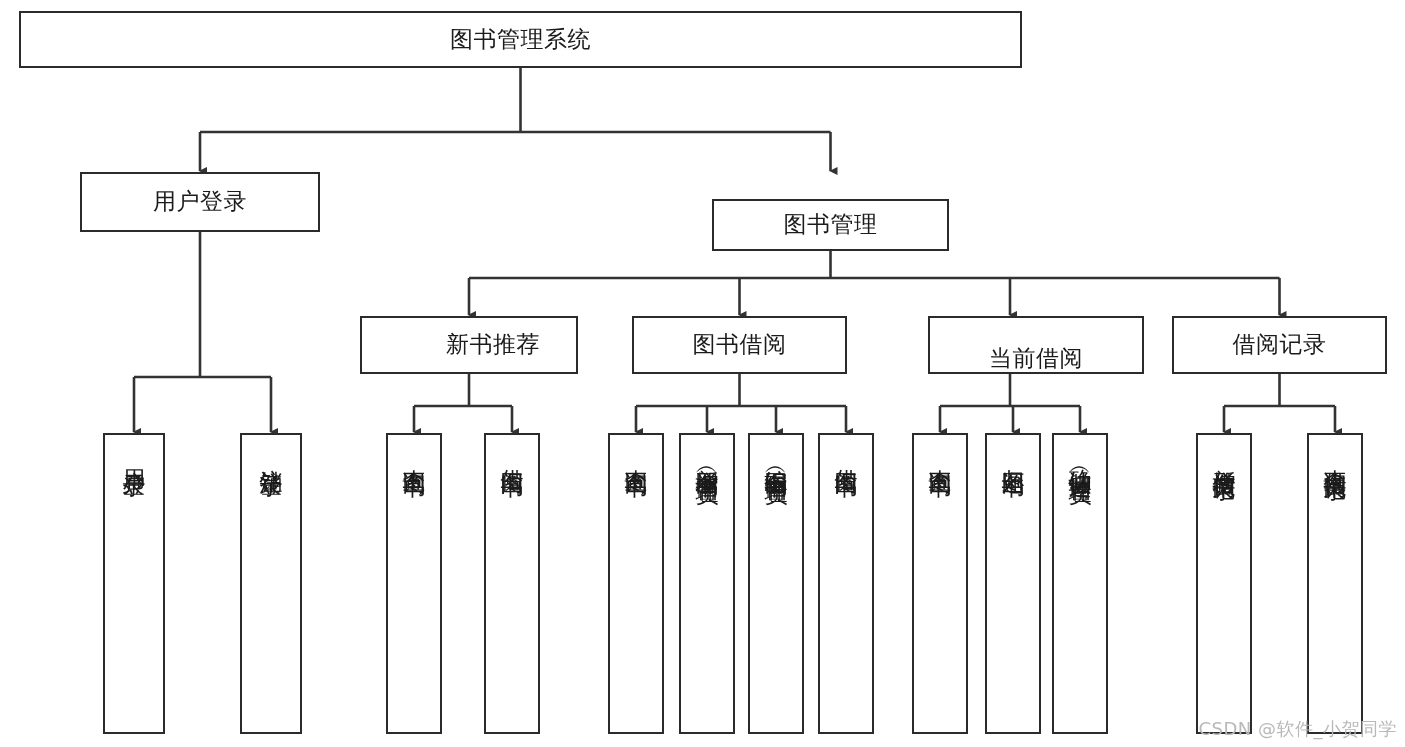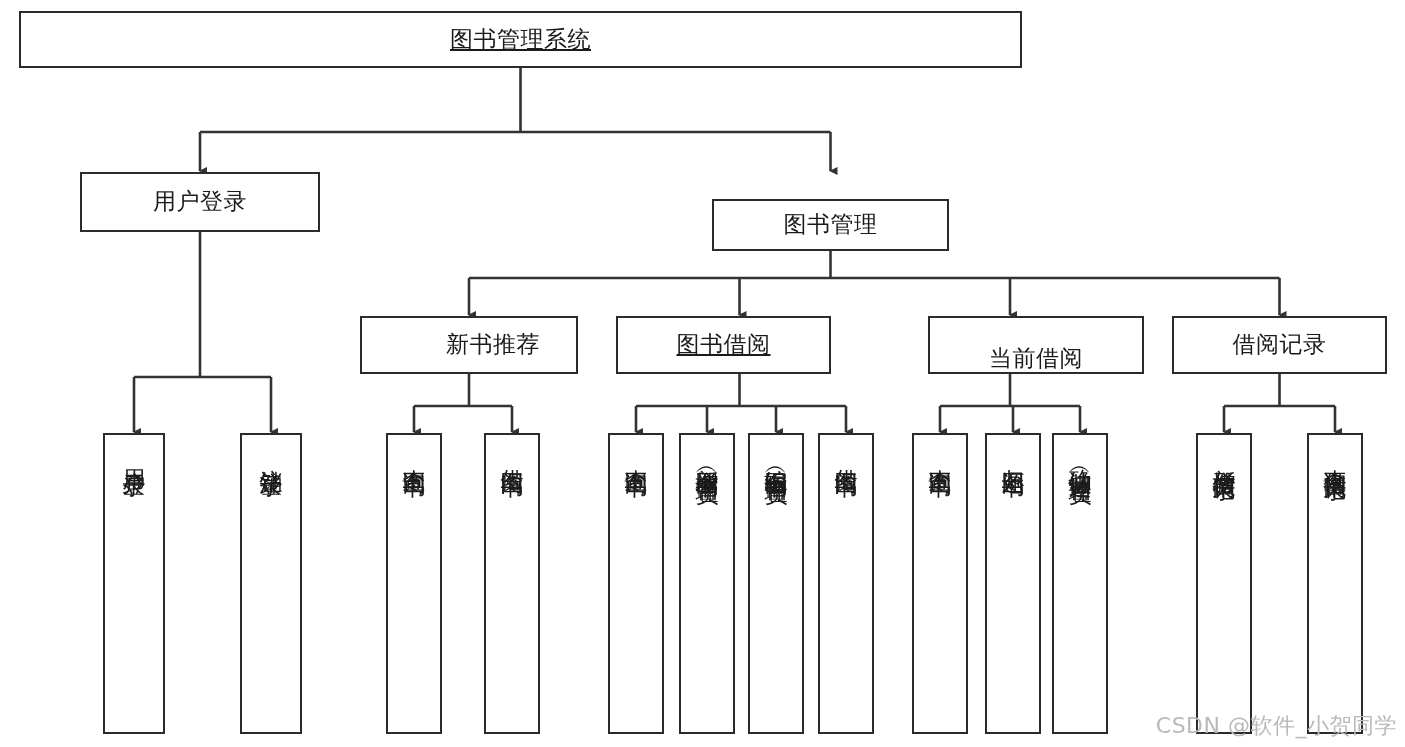--- a/index.html
+++ b/index.html
@@ -55,21 +55,21 @@
     writing-mode: vertical-rl;
     text-orientation: upright;
     font-size: 23px;
     letter-spacing: 2px;
     white-space: nowrap;
   }
   #watermark {
     position: absolute;
     right: 8px;
     bottom: 6px;
-    font-size: 22px;
+    font-size: 18px;
     color: #b9b9b9;
     letter-spacing: 0.5px;
     z-index: 6;
     white-space: nowrap;
     font-family: "DejaVu Sans", "Liberation Sans", sans-serif;
   }
 </style>
 </head>
 <body>
 
@@ -112,33 +112,33 @@
         <path d="M 1013 406 L 1013 432" marker-end="url(#arrowhead)"></path>
         <path d="M 1080 406 L 1080 432" marker-end="url(#arrowhead)"></path>
         <path d="M 1279.5 374 L 1279.5 406"></path>
         <path d="M 1224 406 L 1335 406"></path>
         <path d="M 1224 406 L 1224 432" marker-end="url(#arrowhead)"></path>
         <path d="M 1335 406 L 1335 432" marker-end="url(#arrowhead)"></path>
       </g>
   </svg>
 
   <div id="node-layer">
-      <div class="node horizontal" style="left: 19px; top: 11px; width: 1003px; height: 57px; text-decoration: underline;">
+      <div class="node horizontal" style="left: 19px; top: 11px; width: 1003px; height: 57px;">
         <span class="node-label">图书管理系统</span>
       </div>
       <div class="node horizontal" style="left: 80px; top: 172px; width: 240px; height: 60px;">
         <span class="node-label">用户登录</span>
       </div>
       <div class="node horizontal" style="left: 712px; top: 187px; width: 237px; height: 52px; margin-top: 12px;">
         <span class="node-label">图书管理</span>
       </div>
       <div class="node horizontal" style="left: 360px; top: 316px; width: 218px; height: 58px; padding-left: 48px;">
         <span class="node-label">新书推荐</span>
       </div>
-      <div class="node horizontal" style="left: 616px; top: 316px; width: 215px; height: 58px; text-decoration: underline;">
+      <div class="node horizontal" style="left: 632px; top: 316px; width: 215px; height: 58px;">
         <span class="node-label">图书借阅</span>
       </div>
       <div class="node horizontal" style="left: 928px; top: 316px; width: 216px; height: 58px; align-items: flex-end;">
         <span class="node-label">当前借阅</span>
       </div>
       <div class="node horizontal" style="left: 1172px; top: 316px; width: 215px; height: 58px; justify-content: center;">
         <span class="node-label">借阅记录</span>
       </div>
       <div class="node vertical" style="left: 103px; top: 433px; width: 62px; height: 301px;">
         <span class="node-label">用户登录</span>

